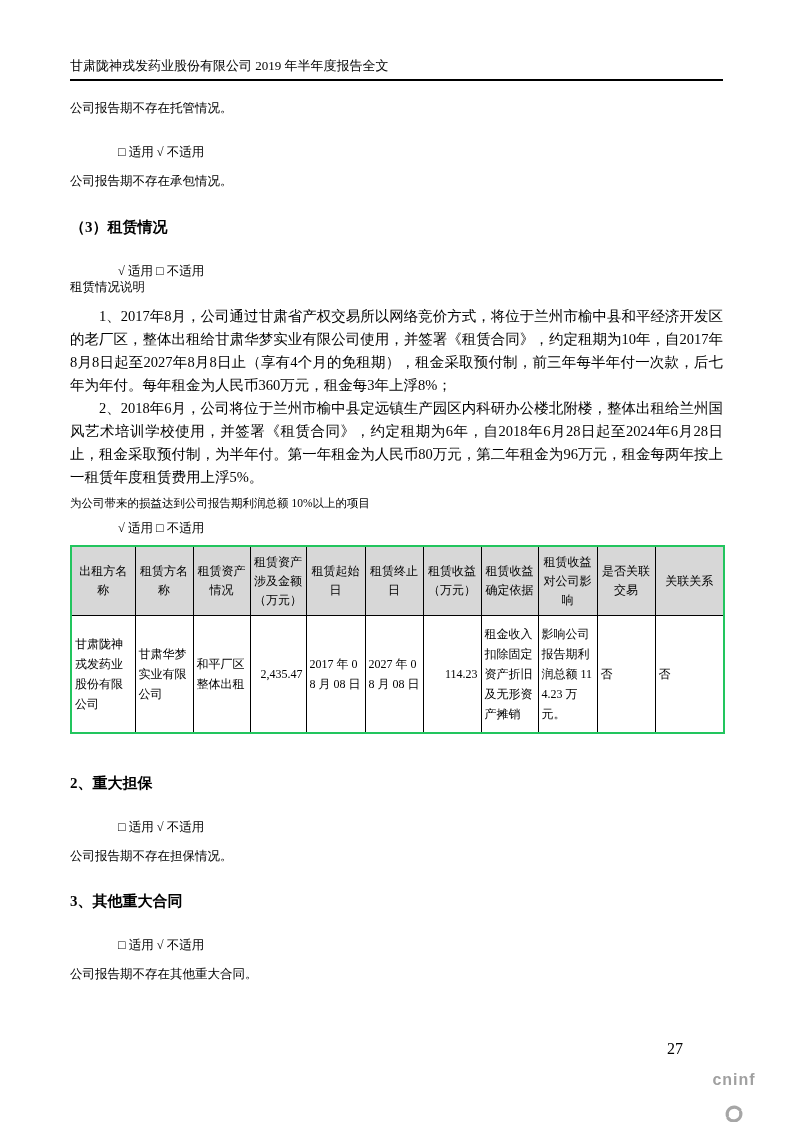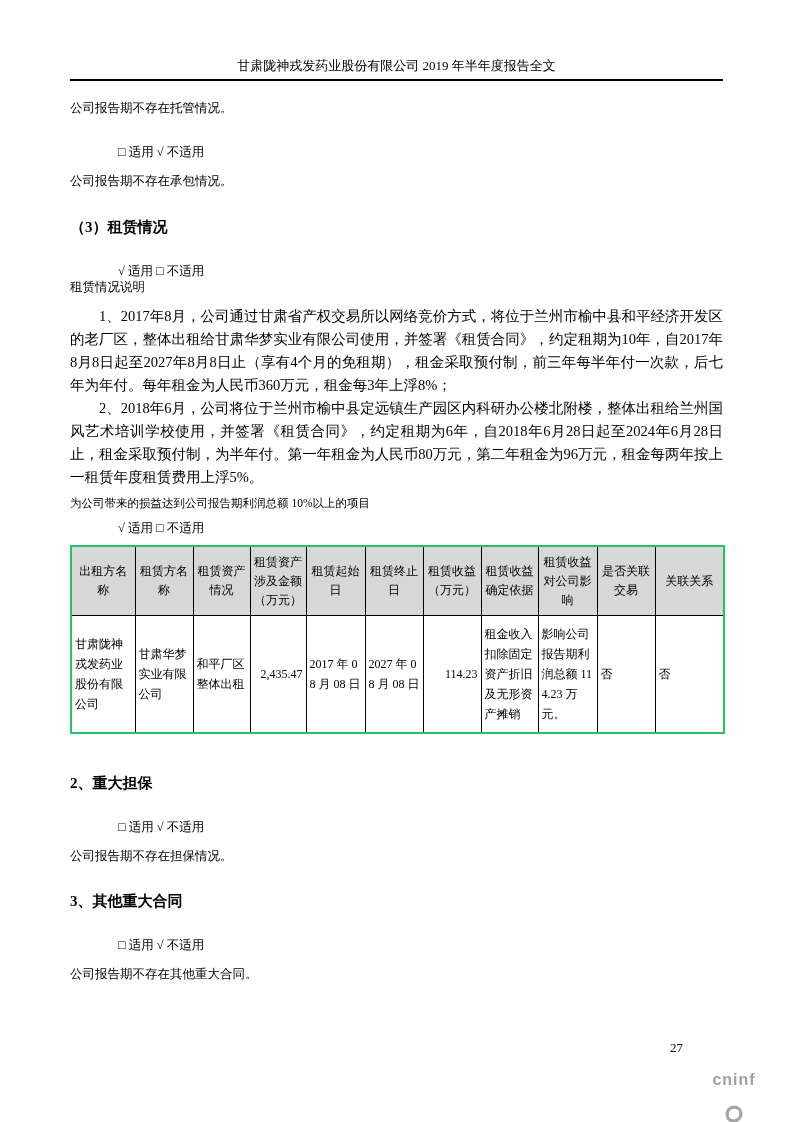--- a/index.html
+++ b/index.html
@@ -9,21 +9,21 @@
     background:#ffffff;
     color:#000;
     font-family:"Liberation Serif","DejaVu Serif",serif;
     overflow:hidden;
   }
   .page-header {
     margin:0 70px;
     padding-top:57px;
     padding-bottom:5px;
     border-bottom:2px solid #000;
-    text-align:center;
+    text-align:left;
     font-size:13px;
     line-height:17px;
   }
   .content { margin:0 70px; }
   .body-text { font-size:12.5px; line-height:17px; margin:0; }
   .mt-note1   { margin-top:19px; }
   .sec-heading {
     font-size:15px; font-weight:bold; line-height:19px; margin:0;
   }
   .mt-h-contract { margin-top:26px; }
@@ -70,21 +70,21 @@
     height:112px;
     vertical-align:middle;
     line-height:20px;
     text-align:left;
   }
   .lease-table tbody td.num { text-align:right; }
 
   .page-number {
     position:absolute;
     top:1040px; right:110px;
-    font-size:13px;
+    font-size:16px;
     margin-left:16px;
   }
   .cninfo-logo {
     position:absolute;
     right:3px; top:1072px;
     width:110px;
     text-align:right;
     color:#a6a6a6;
     font-family:"Liberation Sans","DejaVu Sans",sans-serif;
     line-height:1;

